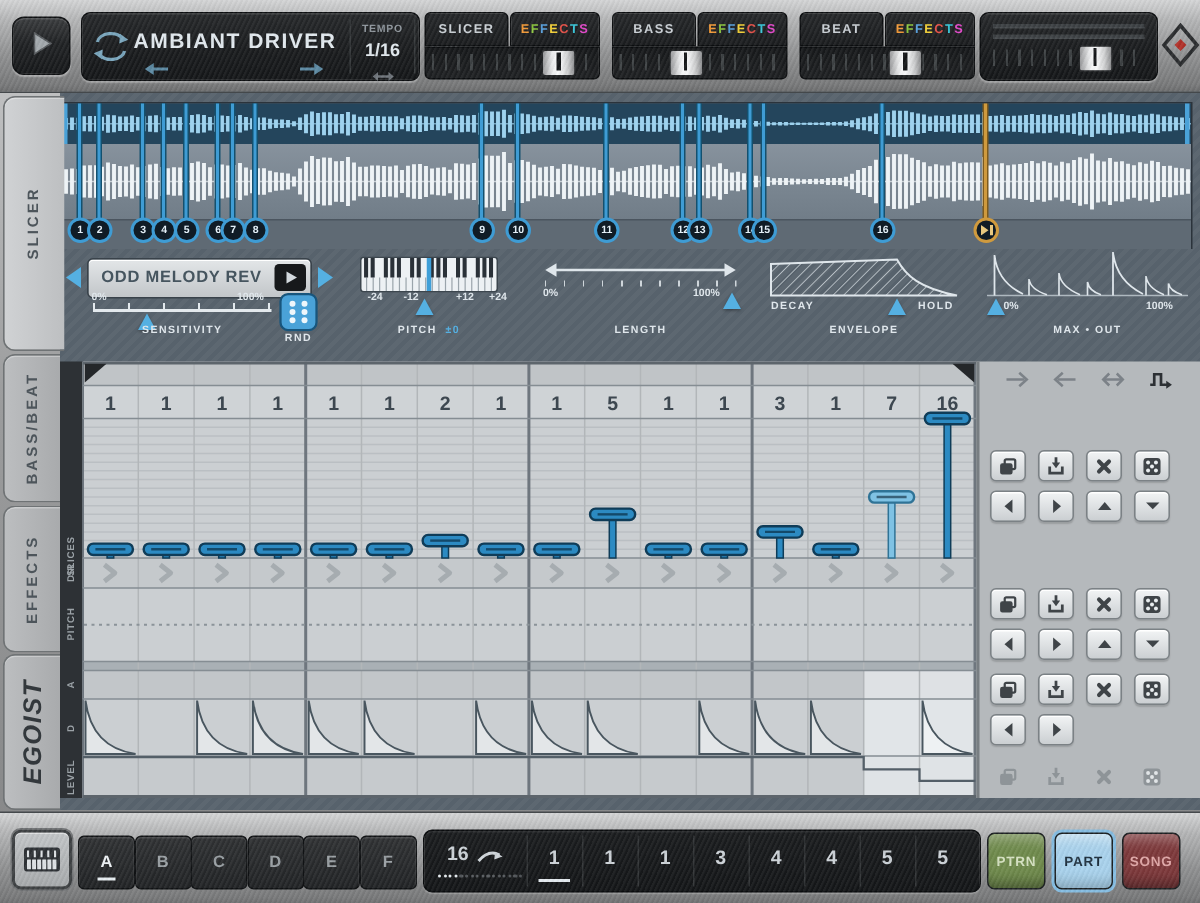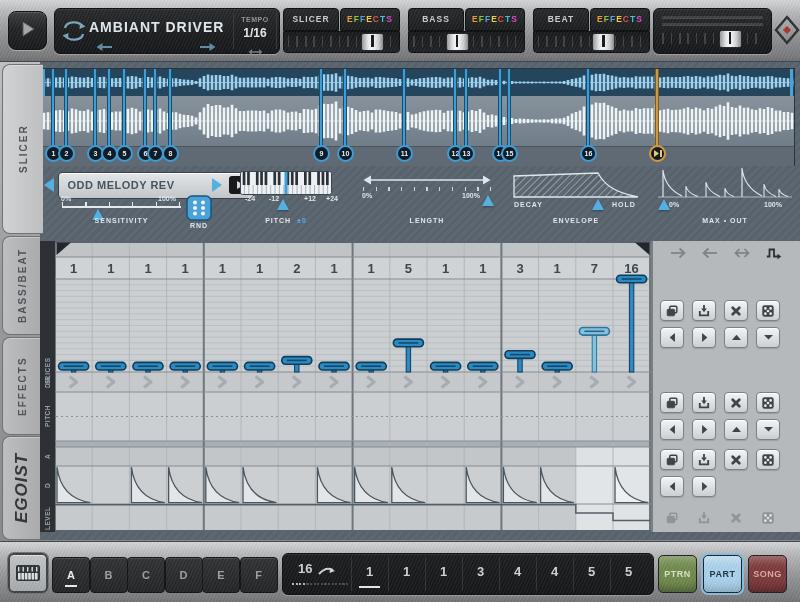--- a/index.html
+++ b/index.html
@@ -63,21 +63,21 @@
   .mark{position:absolute;width:13px;height:13px;border-radius:50%;background:#101c26;border:2px solid #3f9cd4;
        color:#e4f0f8;font-size:7px;font-weight:bold;text-align:center;line-height:13px;pointer-events:auto;cursor:pointer;}
   .mark.ph{border-color:#cf9a3e;}
   
   .clabel{position:absolute;font-size:7px;font-weight:bold;letter-spacing:1px;color:#dfe6eb;}
   .cpct{position:absolute;font-size:7px;font-weight:bold;color:#dfe6eb;}
   .btri{position:absolute;width:0;height:0;border-left:6px solid transparent;border-right:6px solid transparent;
        border-bottom:11px solid #55b0e2;filter:drop-shadow(0 1px 1px rgba(0,0,0,.35));cursor:pointer;}
   .navtri{position:absolute;width:0;height:0;cursor:pointer;}
   #dropdown{position:absolute;left:58px;top:172px;width:148px;height:25px;border-radius:4px;border:1px solid #39424a;
-       background:linear-gradient(180deg,#e3e6e8,#c2c6c9);box-shadow:inset 0 1px 0 #fff;cursor:pointer;padding-left:46px;}
+       background:linear-gradient(180deg,#e3e6e8,#c2c6c9);box-shadow:inset 0 1px 0 #fff;cursor:pointer;}
   #dropdown .pname{position:absolute;left:6px;top:6px;width:112px;text-align:center;font-size:11px;font-weight:bold;
        letter-spacing:.5px;color:#46555f;}
   #prevplay{position:absolute;right:3px;top:2.5px;width:21px;height:18px;border-radius:3px;background:#17191b;cursor:pointer;}
   #prevplay i{position:absolute;left:8px;top:5px;width:0;height:0;border-top:4px solid transparent;
        border-bottom:4px solid transparent;border-left:7px solid #d3d9dd;}
   .tickline{position:absolute;background:#e3e9ed;}
   
   #seqlabels{position:absolute;left:0;top:180px;width:15px;height:291px;background:#2d3135;}
   #seqlabels div{position:absolute;left:0;width:15px;text-align:center;color:#9ba2a7;font-size:6.5px;font-weight:bold;
        letter-spacing:.5px;display:flex;align-items:center;justify-content:center;}

